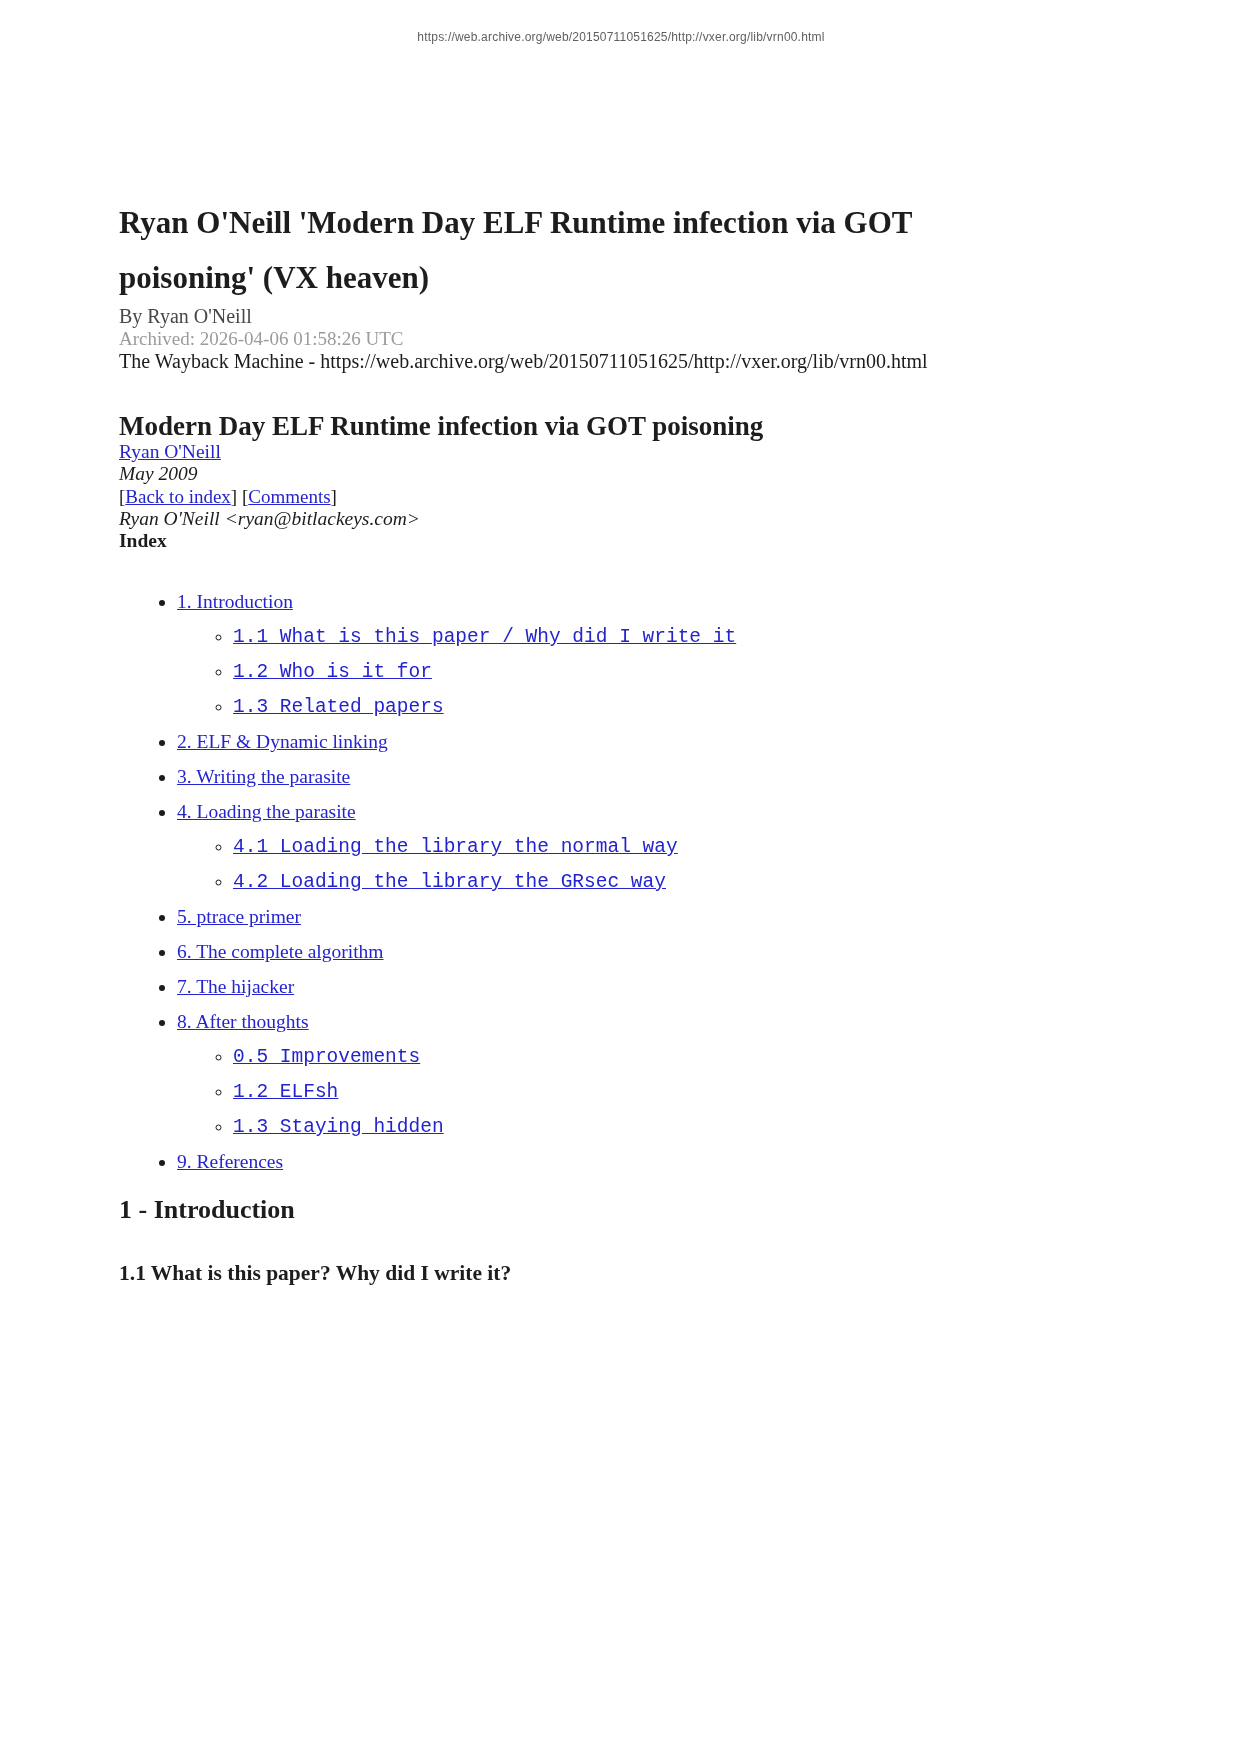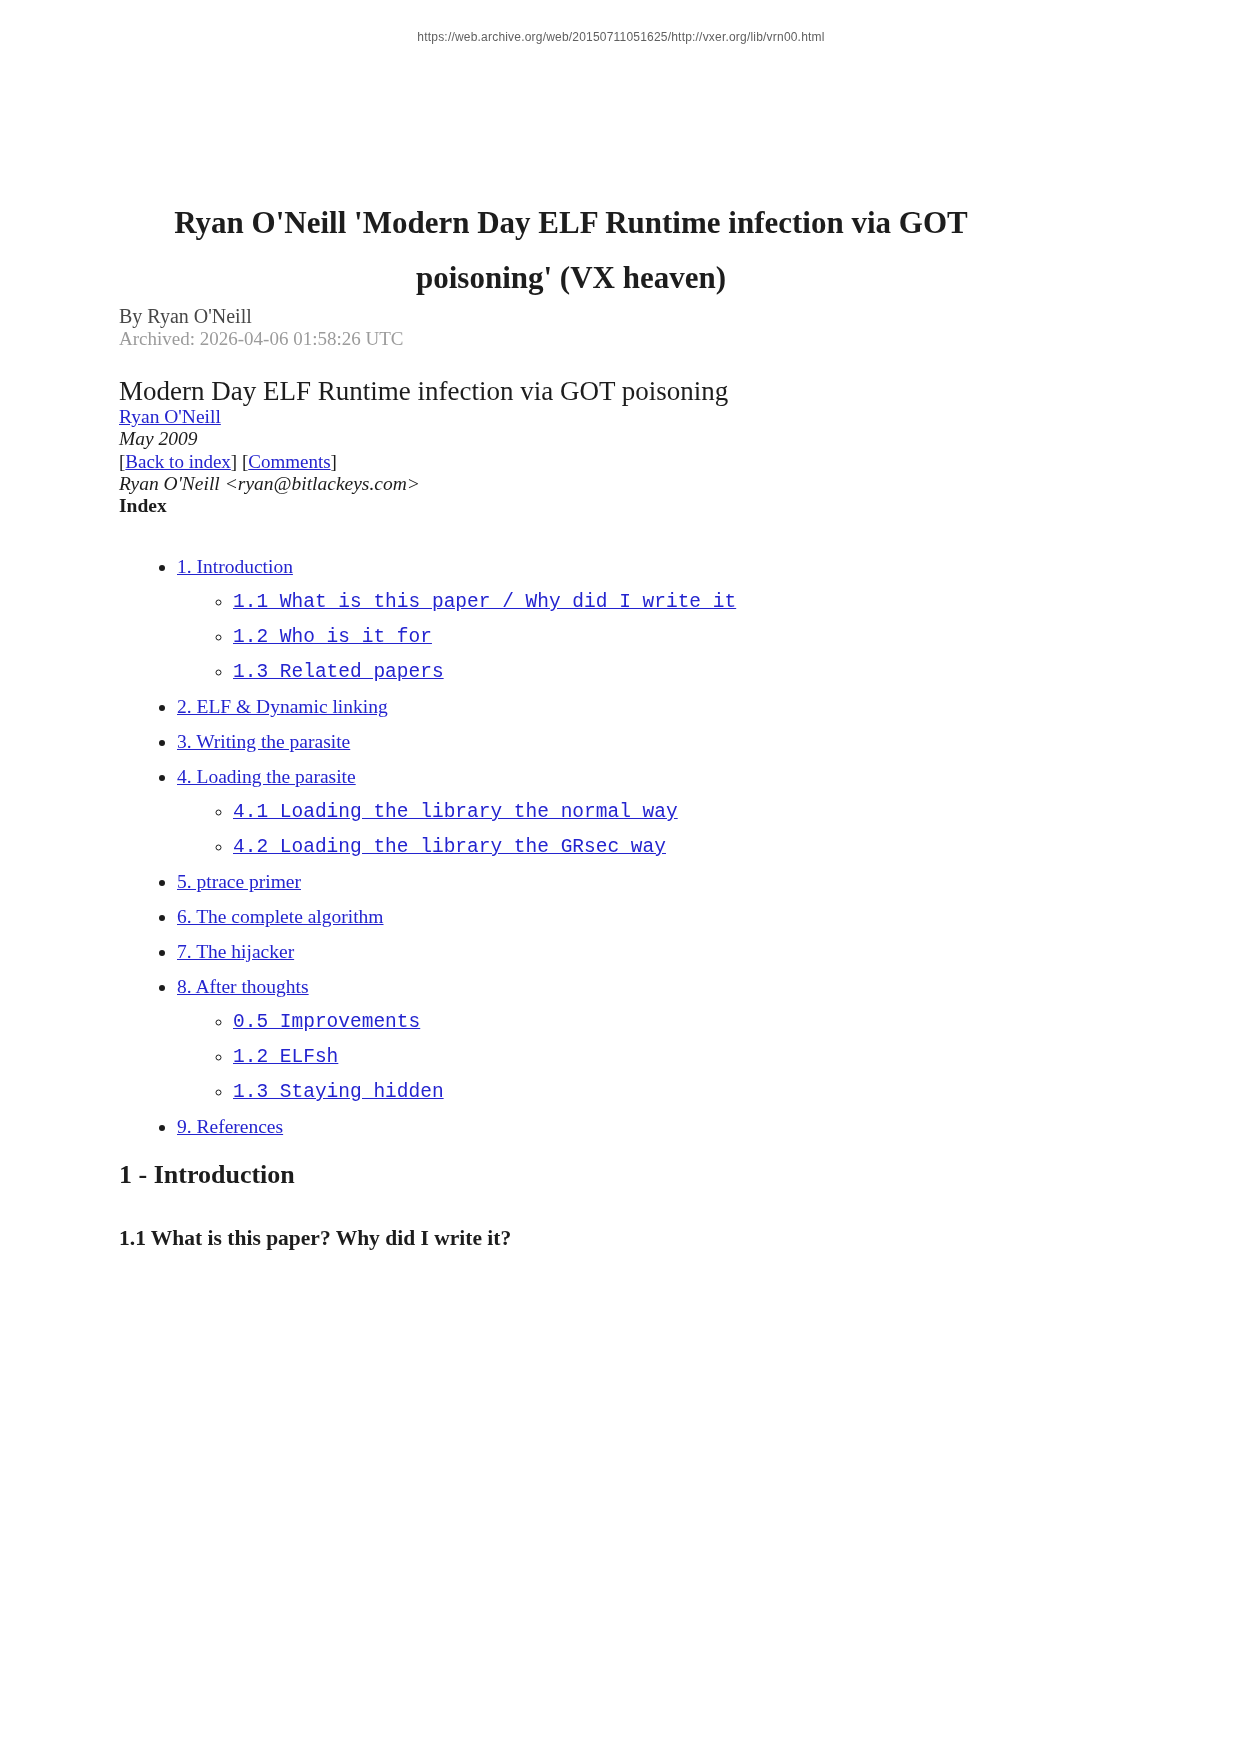--- a/index.html
+++ b/index.html
@@ -26,30 +26,29 @@
 
   .content { padding: 0 219px 0 119px; }
   .content p, .content h1, .content h2, .content h3, .content h4, .content ul { margin: 0; padding: 0; }
 
   h1.doc-title {
     margin-top: 195px;
     font-size: 31px;
     line-height: 55px;
     font-weight: 700;
     color: #1d1d1d;
-    text-align: center;
   }
   .byline   { margin-top: 45px; font-size: 20px; line-height: 23px; color: #474747; }
   .archived { margin-top: 27px; font-size: 19px; line-height: 22px; color: #9b9b9b; }
   .wayback  { margin-top: 30px; font-size: 20px; line-height: 23px; color: #1c1c1c; }
   h2.article-heading {
-    margin-top: 27px;
+    margin-top: 39px;
     font-size: 27px;
     line-height: 29px;
-    font-weight: 400;
+    font-weight: 700;
     color: #1d1d1d;
   }
   .author-line { margin-top: 40px; font-size: 19.5px; line-height: 22px; }
   .date-line   { margin-top: 13px; font-size: 19.5px; line-height: 22px; font-style: italic; }
   .nav-line    { margin-top: 33px; font-size: 19px; line-height: 23px; }
   .email-line  { margin-top: 32px; font-size: 19.5px; line-height: 22px; font-style: italic; }
   .index-label { margin-top: 38px; font-size: 19.5px; line-height: 22px; font-weight: 700; }
 
   a.doc-link {
     color: var(--link-color, #2424cf);
@@ -98,20 +97,21 @@
   <div class="print-meta header-url">https://web.archive.org/web/20150711051625/http://vxer.org/lib/vrn00.html</div>
 
   <div class="content">
 
     <h1 class="doc-title"><span>Ryan O'Neill 'Modern Day ELF Runtime infection via GOT</span><br><span>poisoning' (VX heaven)</span></h1>
 
     <p class="byline">By Ryan O'Neill</p>
 
     <p class="archived">Archived: 2026-04-06 01:58:26 UTC</p>
 
+    <p class="wayback">The Wayback Machine - https://web.archive.org/web/20150711051625/http://vxer.org/lib/vrn00.html</p>
 
     <h2 class="article-heading">Modern Day ELF Runtime infection via GOT poisoning</h2>
 
     <p class="author-line"><a class="doc-link" href="#">Ryan O'Neill</a></p>
 
     <p class="date-line">May 2009</p>
 
     <p class="nav-line"><span>[</span><a class="doc-link" href="#">Back to index</a><span>]</span> <span>[</span><a class="doc-link" href="#">Comments</a><span>]</span></p>
 
     <p class="email-line">Ryan O'Neill &lt;ryan@bitlackeys.com&gt;</p>

